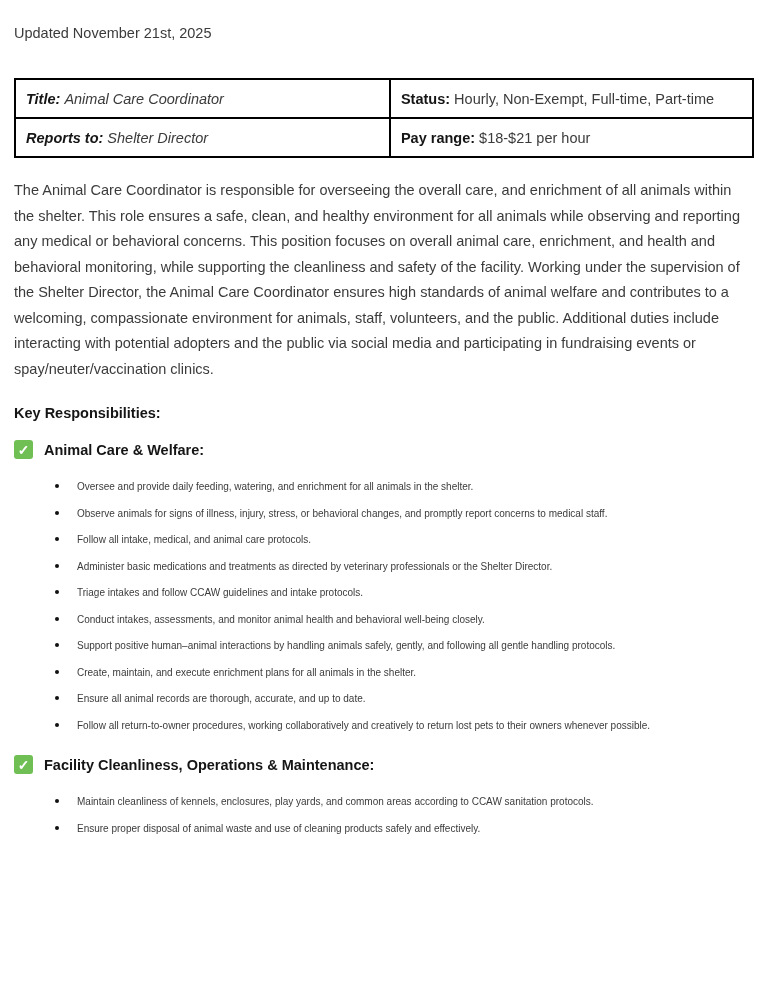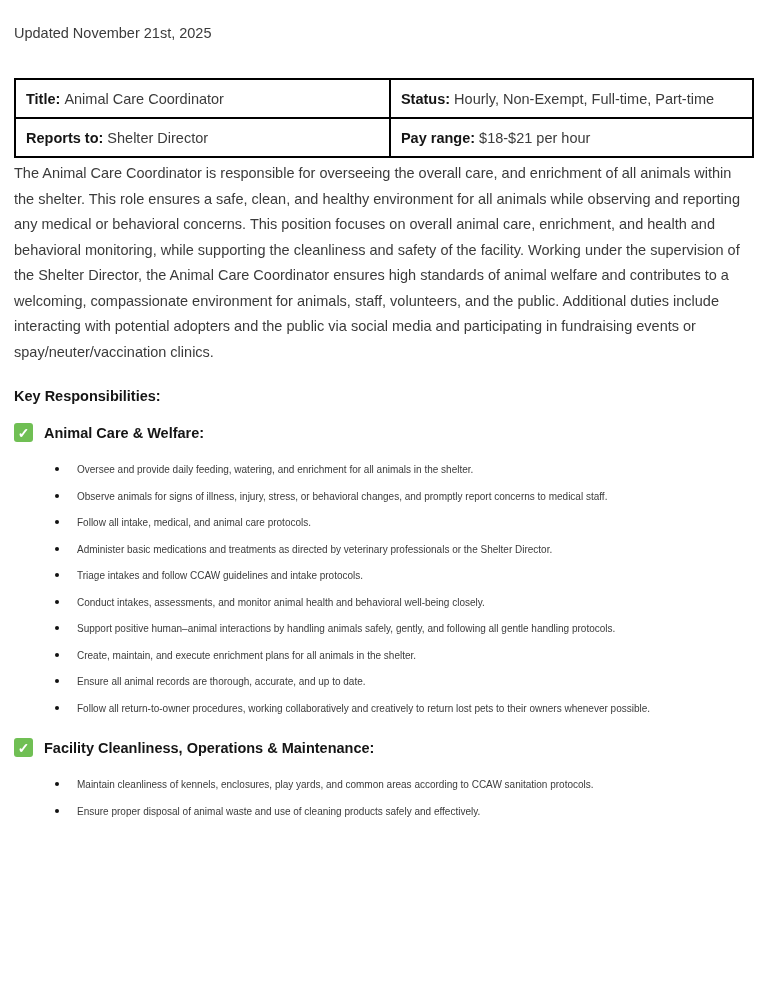--- a/index.html
+++ b/index.html
@@ -33,37 +33,37 @@
     width: 740px;
     border-collapse: collapse;
   }
   table.info-table td {
     border: 2px solid #000000;
     height: 39px;
     padding: 2px 10px;
     font-size: 14.5px;
     vertical-align: middle;
   }
-  td.col-left  { width: 376px; }
+  td.col-left  { width: 376px; font-style: italic; }
   td.col-right { width: 364px; margin-left: 32px; }
   .cell-label {
     font-weight: bold;
     color: #151515;
     margin-right: 4px;
   }
   .cell-value { color: #3b3b3b; }
   .section-heading {
     font-size: 14.5px;
     font-weight: bold;
     color: #151515;
     line-height: 20px;
   }
   .summary-heading { margin-top: 26px; }
   .summary-body {
-    margin-top: 3px;
+    margin-top: 20px;
     font-size: 14.5px;
     line-height: 25.5px;
     color: #3b3b3b;
     width: 740px;
   }
   .keyresp-heading { margin-top: 21px; }
   .resp-section-header {
     display: flex;
     align-items: center;
     gap: 11px;

